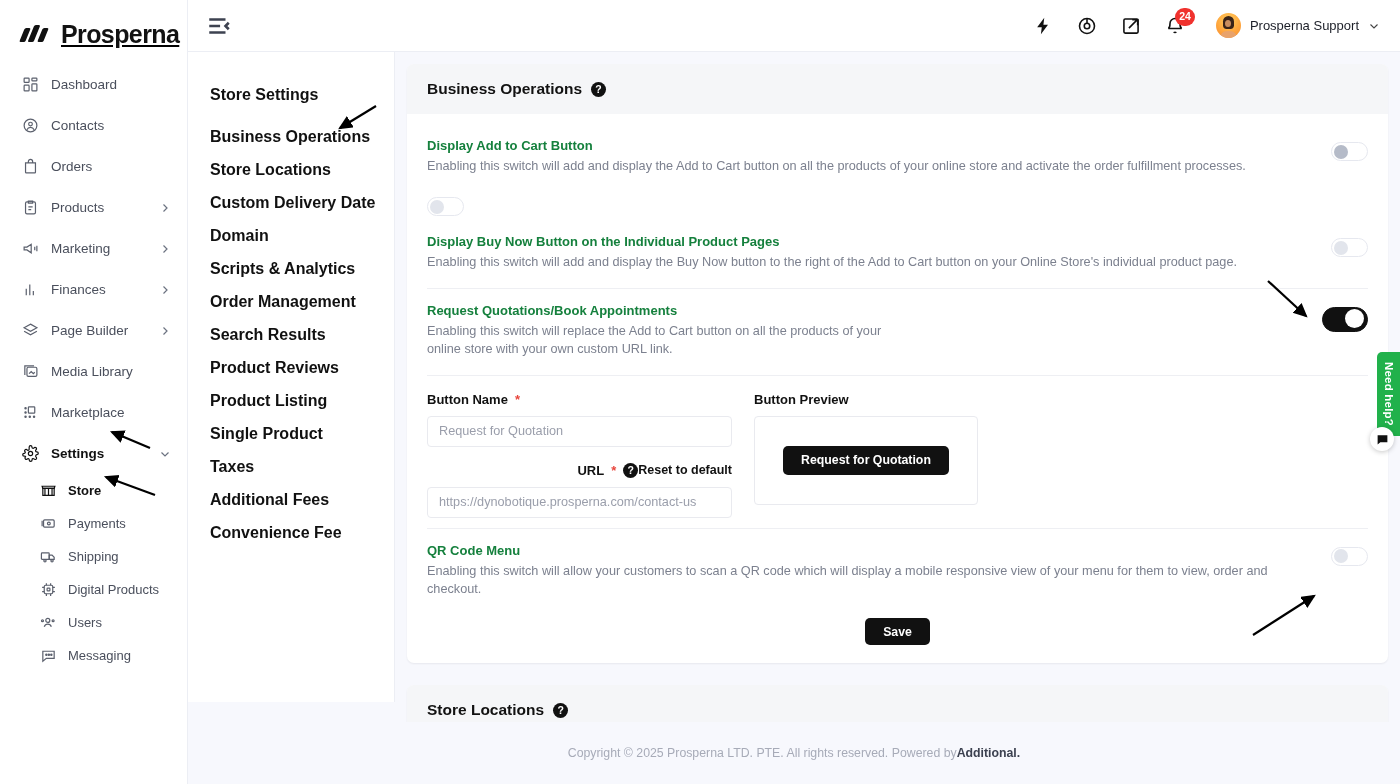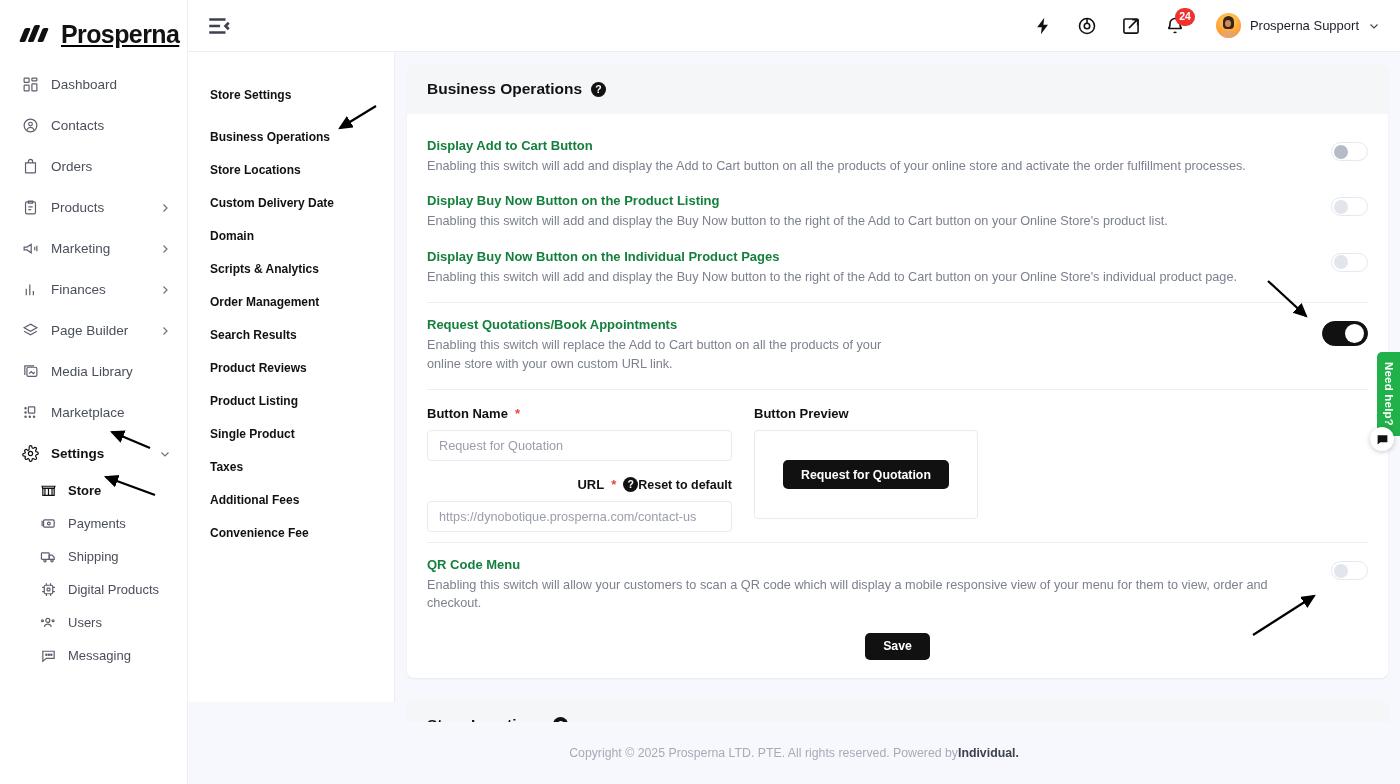--- a/index.html
+++ b/index.html
@@ -83,21 +83,21 @@
   
   .body-row { flex: 1 1 auto; display: flex; min-height: 0; position: relative; }
 
   
   .settings-nav {
     width: 207px; flex: 0 0 207px; background: #fff;
     border-right: 1px solid #eceef4;
     padding: 26px 0 0 0; align-self: flex-start; height: 650px;
   }
   .sn-item {
-    font-size: 12px; font-weight: 700; color: #111;
+    font-size: 16px; font-weight: 700; color: #111;
     padding: 0 14px 0 22px; height: 33px; display:flex; align-items:center;
     cursor: pointer; white-space: nowrap;
   }
   .sn-item.first { margin-bottom: 9px; }
 
   
   .main {
     flex: 1 1 auto; min-width: 0; background: #f7f8fd;
     padding: 12px 12px 0 12px; overflow: hidden;
   }
@@ -477,24 +477,20 @@
               <div class="setting-text">
                 <div class="st-title">Display Add to Cart Button</div>
                 <div class="st-desc">Enabling this switch will add and display the Add to Cart button on all the products of your online store and activate the order fulfillment processes.</div>
               </div>
               <div class="toggle hover">
                   <span class="knob"></span>
                 </div>
             </div>
 
             <div class="setting-row">
-              <div class="setting-text">
-                <div class="st-title">Display Buy Now Button on the Product Listing</div>
-                <div class="st-desc">Enabling this switch will add and display the Buy Now button to the right of the Add to Cart button on your Online Store's product list.</div>
-              </div>
               <div class="toggle">
                   <span class="knob"></span>
                 </div>
             </div>
 
             <div class="setting-row">
               <div class="setting-text">
                 <div class="st-title">Display Buy Now Button on the Individual Product Pages</div>
                 <div class="st-desc">Enabling this switch will add and display the Buy Now button to the right of the Add to Cart button on your Online Store's individual product page.</div>
               </div>
@@ -567,21 +563,21 @@
             <span class="card-title">Store Locations</span>
             <span class="help-dot">?</span>
           </div>
         </section>
 
       </main>
     </div>
 
     <footer class="footer">
       <span>Copyright © 2025 Prosperna LTD. PTE. All rights reserved. Powered by </span>
-        <b>Individual.</b>
+        <b>Additional.</b>
     </footer>
 
     <div class="needhelp">
       <span>Need help?</span>
     </div>
     <div class="chatbubble">
       <svg viewBox="0 0 24 24" fill="#111">
           <path d="M3 4h18v13H8l-5 4V4z"></path>
         </svg>
     </div>

